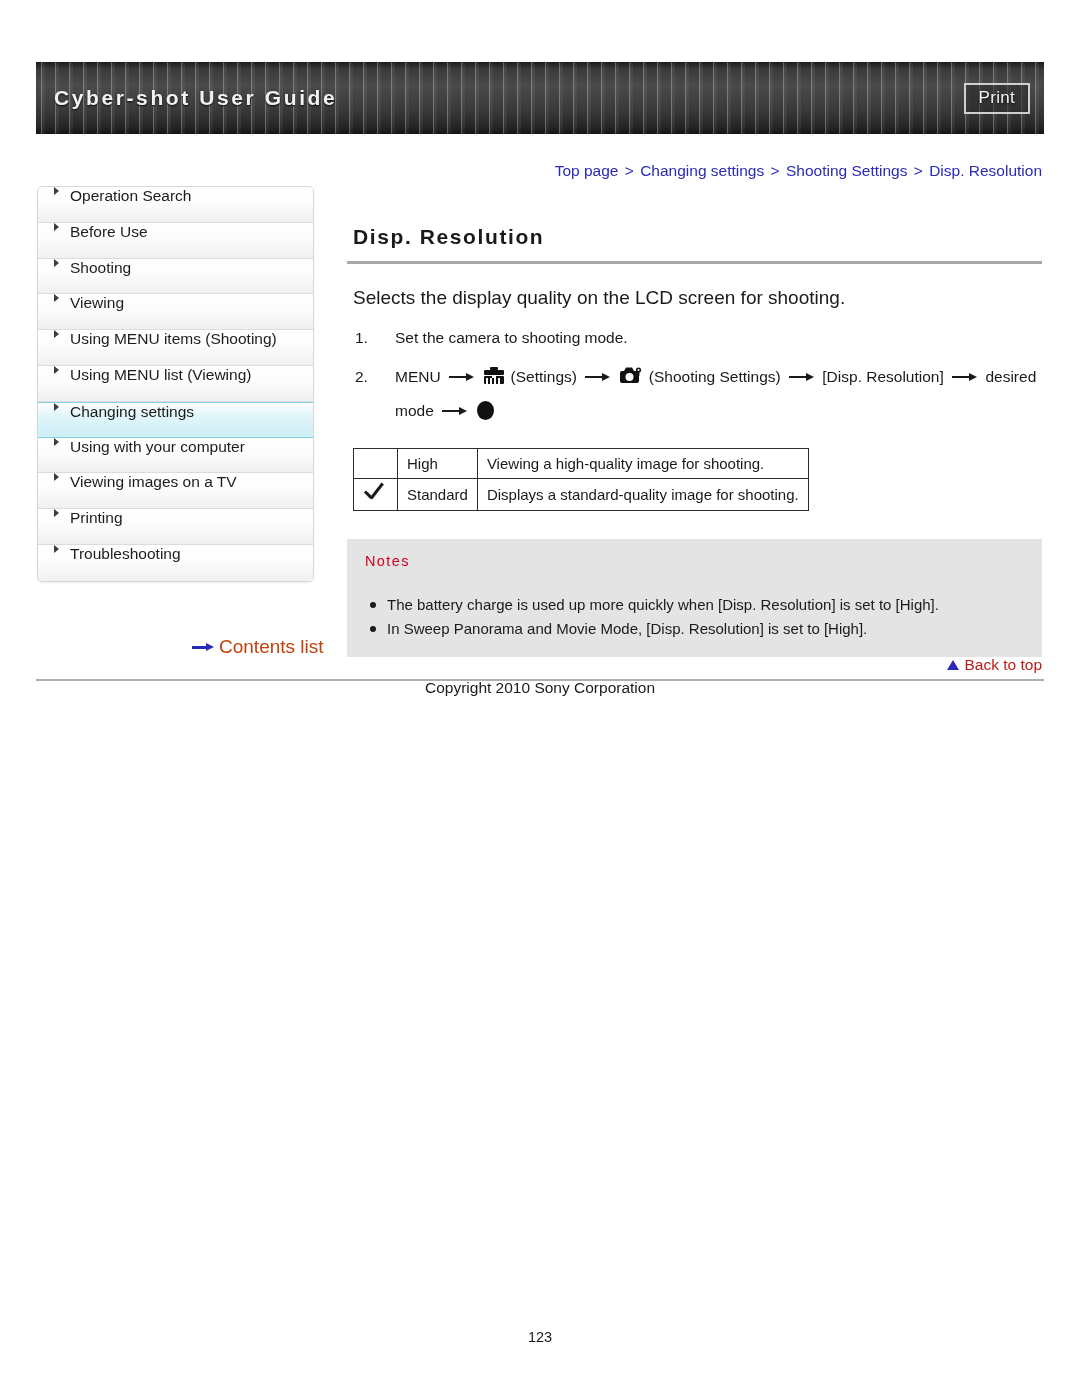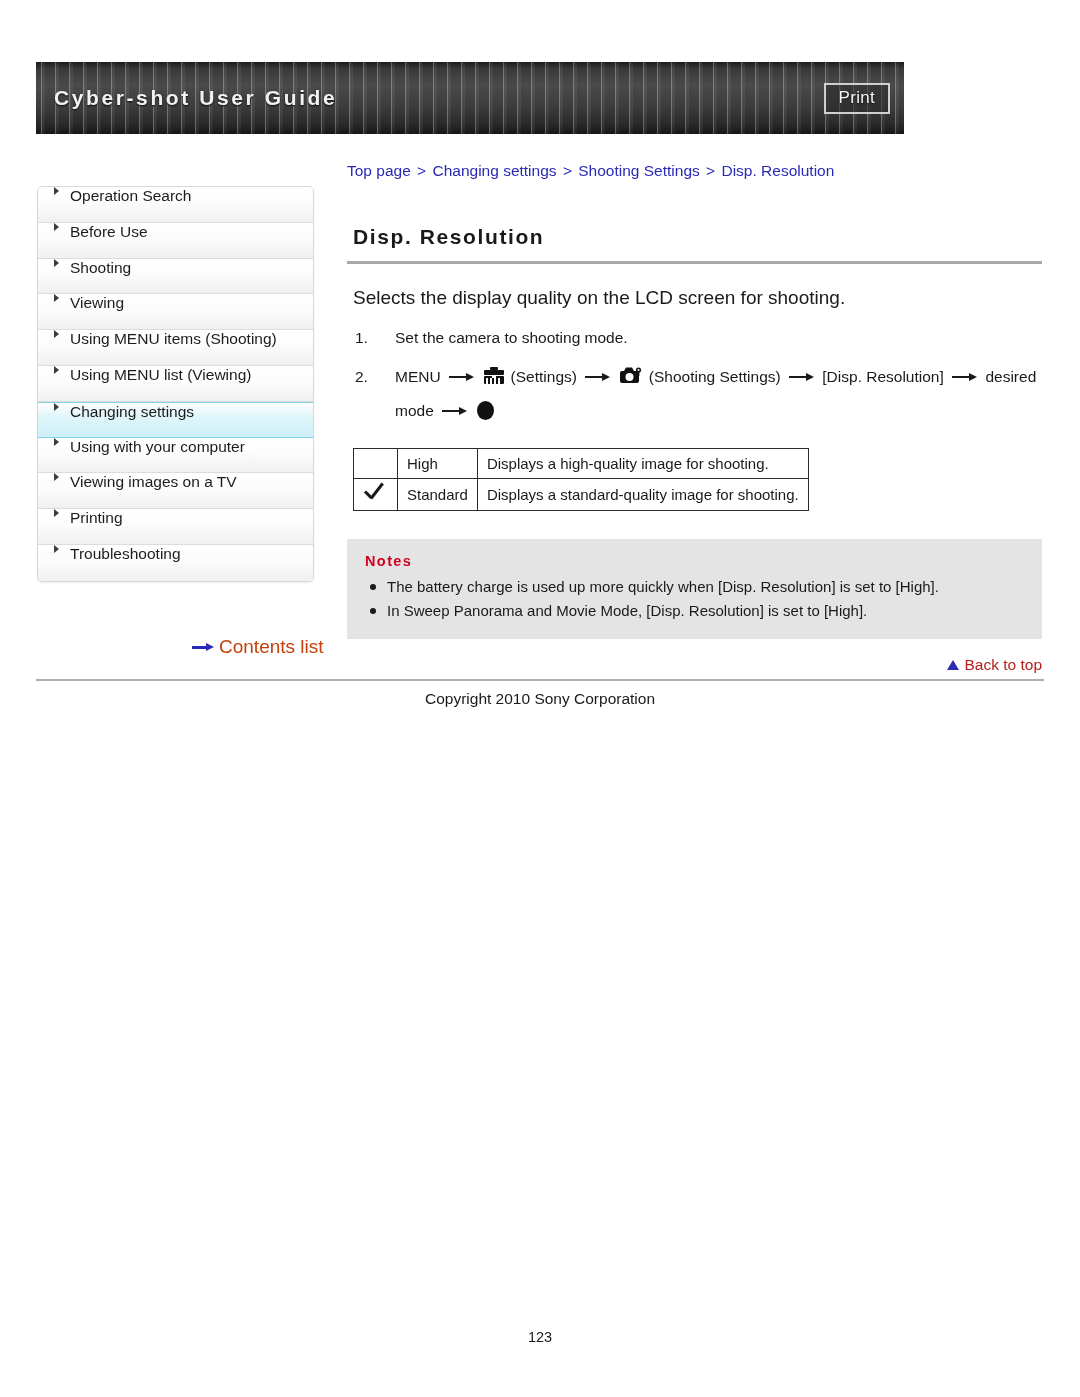--- a/index.html
+++ b/index.html
@@ -14,21 +14,21 @@
     position: relative;
     width: 1080px;
     height: 1397px;
     overflow: hidden;
   }
 
   
   #header {
     position: absolute;
     left: 36px; top: 62px;
-    width: 868px; height: 72px;
+    width: 1008px; height: 72px;
     background-color: #2b2b2b;
     background-image:
       repeating-linear-gradient(
         to right,
         rgba(255,255,255,0.00) 0px,
         rgba(255,255,255,0.00) 5px,
         rgba(255,255,255,0.30) 5px,
         rgba(255,255,255,0.30) 6px,
         rgba(255,255,255,0.06) 6px,
         rgba(255,255,255,0.06) 9px,
@@ -60,21 +60,21 @@
     letter-spacing: 0.3px;
     cursor: pointer;
     text-shadow: 0 1px 2px rgba(0,0,0,0.8);
   }
 
   
   #breadcrumb {
     position: absolute;
     left: 347px; top: 162px;
     width: 695px;
-    text-align: left;
+    text-align: right;
     font-size: 15.5px;
     color: #2a2ab4;
     white-space: nowrap;
   }
   #breadcrumb .crumb { color: #2a2ab4; cursor: pointer; }
   #breadcrumb .sep { color: #2a2ab4; margin: 0 2px; }
 
   
   #sidebar {
     position: absolute;
@@ -270,23 +270,23 @@
 
   
   #notes {
     margin-top: 28px;
     background: #e4e4e4;
     padding: 14px 18px 16px 18px;
   }
   #notes-title {
     color: #d2001f;
     font-size: 14.5px;
-    font-weight: bold;
+    font-weight: normal;
     letter-spacing: 1.4px;
-    margin-bottom: 6px;
+    margin-bottom: 24px;
   }
   #notes ul { margin: 0; padding: 0; list-style: none; }
   #notes li {
     position: relative;
     padding-left: 22px;
     font-size: 15px;
     line-height: 24px;
     color: #1a1a1a;
   }
   #notes li .dot {
@@ -323,21 +323,20 @@
     width: 1008px; height: 2px;
     background: #b0b0b0;
   }
   #copyright {
     position: absolute;
     left: 36px; top: 679px;
     width: 1008px;
     text-align: center;
     font-size: 15.5px;
     color: #1a1a1a;
-    padding-top: 11px;
   }
   #page-number {
     position: absolute;
     left: 0; top: 1329px;
     width: 1080px;
     text-align: center;
     font-size: 14.5px;
     color: #1a1a1a;
   }
 </style>
@@ -461,21 +460,21 @@
         <span class="inline-arrow"></span>
         <span class="circle-btn"></span>
       </li>
     </ol>
 
     <table id="options-table">
       <tbody>
         <tr>
           <td class="col-check"></td>
           <td class="col-name">High</td>
-          <td>Displays a high-quality image for shooting.</td>
+          <td>Viewing a high-quality image for shooting.</td>
         </tr>
         <tr>
           <td class="col-check">
             <span class="check-mark"></span>
           </td>
           <td class="col-name">Standard</td>
           <td>Displays a standard-quality image for shooting.</td>
         </tr>
       </tbody>
     </table>

